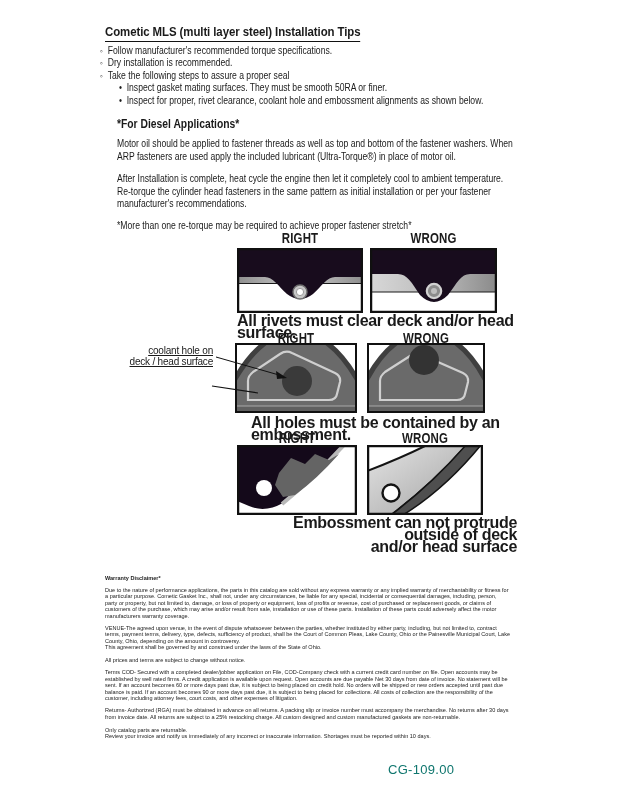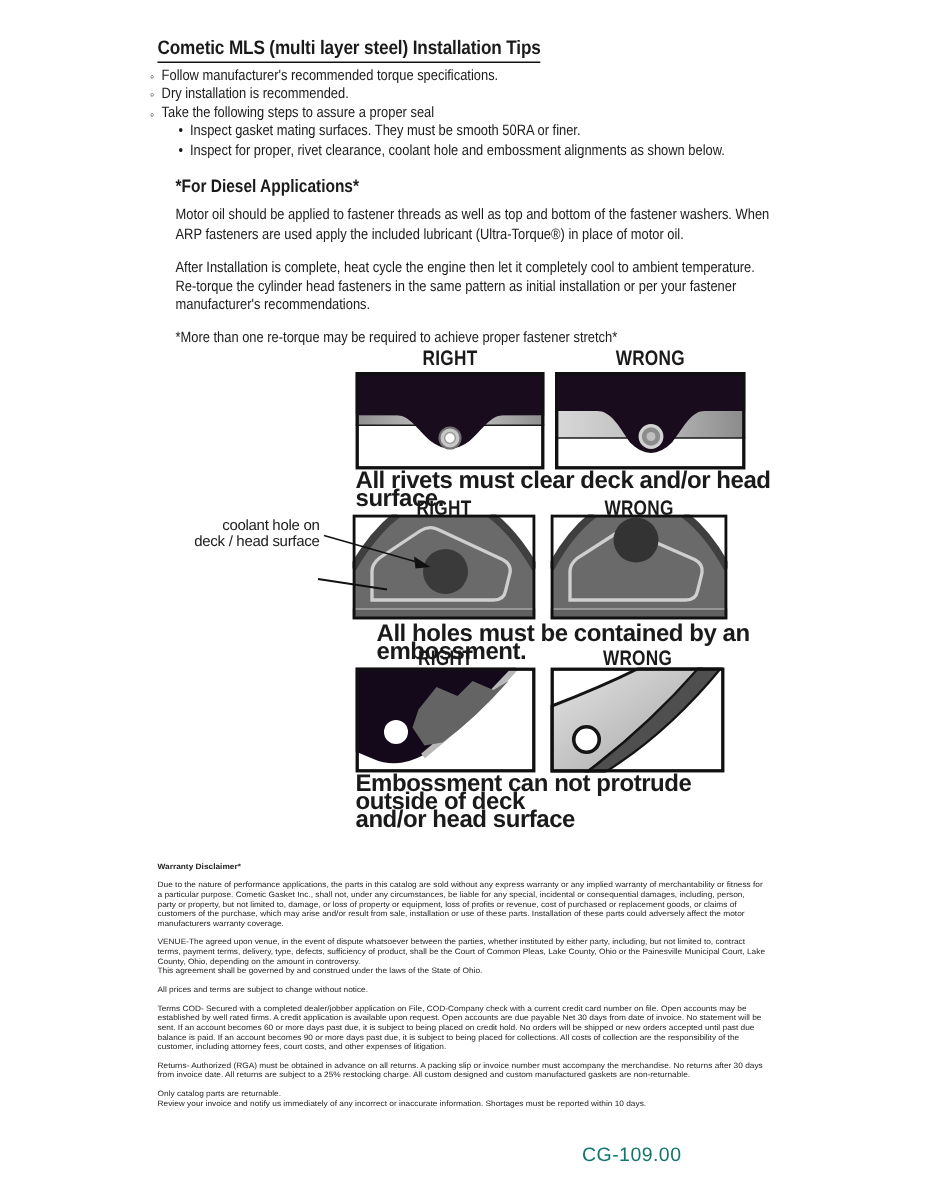--- a/index.html
+++ b/index.html
@@ -25,21 +25,21 @@
   .pair{position:absolute;left:0;width:618px;}
   #pair1{top:230px;height:100px;}
   #pair2{top:330px;height:100px;}
   #pair3{top:430px;height:118px;}
   .dlabel{position:absolute;top:0;font-size:14px;font-weight:bold;text-align:center;
           transform:scaleX(0.82);letter-spacing:0.2px;}
   .dbox{position:absolute;display:block;}
   .caption{position:absolute;font-size:16px;font-weight:bold;letter-spacing:-0.3px;
            white-space:pre-line;line-height:12px;}
 
-  .annot{position:absolute;font-size:10px;line-height:11px;text-align:right;letter-spacing:-0.2px;}
+  .annot{position:absolute;font-size:10px;line-height:11px;text-align:right;letter-spacing:-0.2px;text-decoration:underline;}
   .leader-overlay{position:absolute;left:0;top:0;pointer-events:none;}
 
   .legal{position:absolute;left:105px;top:575px;width:730px;
          transform:scale(0.555,0.52);transform-origin:0 0;
          font-size:10px;line-height:12.2px;color:#222;}
   .legal-heading{margin:0 0 12px 0;font-size:10px;font-weight:bold;}
   .legal p{margin:0 0 12px 0;white-space:pre-line;}
 
   .footer-code{position:absolute;left:388px;top:762px;font-size:13px;color:#0f766e;letter-spacing:0.3px;}
 </style>
@@ -185,21 +185,21 @@
             <stop offset="1" stop-color="#a3a3a3"></stop>
         </linearGradient>
       </defs>
       <rect width="116" height="70" fill="#ffffff"></rect>
       <path d="M0,26 Q34,13 60,0 L100,0 Q64,40 24,70 L0,70 Z" fill="url(#g3)" stroke="#141414" stroke-width="2"></path>
       <path d="M99,0 L114,0 Q78,44 36,70 L24,70 Q64,40 99,0 Z" fill="#4f4f4f" stroke="#141414" stroke-width="1.5"></path>
       <circle cx="24" cy="48" r="8.5" fill="#ffffff" stroke="#141414" stroke-width="2.4"></circle>
       <rect x="1" y="1" width="114" height="68" fill="none" stroke="#101010" stroke-width="2.5"></rect>
     </svg>
 
-    <div class="caption" style="left:237px;top:87px;width:280px;">Embossment can not protrude outside of deck
+    <div class="caption" style="left:237px;top:87px;width:280px;text-align:right;">Embossment can not protrude outside of deck
 and/or head surface</div>
   </div>
 
   <div class="legal">
     <h3 class="legal-heading">Warranty Disclaimer*</h3>
     <p>Due to the nature of performance applications, the parts in this catalog are sold without any express warranty or any implied warranty of merchantability or fitness for a particular purpose.  Cometic Gasket Inc., shall not, under any circumstances, be liable for any special, incidental or consequential damages, including, person, party or property, but not limited to, damage, or loss of property or equipment, loss of profits or revenue, cost of purchased or replacement goods, or claims of customers of the purchase, which may arise and/or result from sale, installation or use of these parts.  Installation of these parts could adversely affect the motor manufacturers warranty coverage.</p>
     <p>VENUE-The agreed upon venue, in the event of dispute whatsoever between the parties, whether instituted by either party, including, but not limited to, contract terms, payment terms, delivery, type, defects, sufficiency of product, shall be the Court of Common Pleas, Lake County, Ohio or the Painesville Municipal Court, Lake County, Ohio, depending on the amount in controversy.
 This agreement shall be governed by and construed under the laws of the State of Ohio.</p>
     <p>All prices and terms are subject to change without notice.</p>
     <p>Terms COD- Secured with a completed dealer/jobber application on File, COD-Company check with a current credit card number on file.  Open accounts may be established by well rated firms.  A credit application is available upon request.  Open accounts are due payable Net 30 days from date of invoice.  No statement will be sent.  If an account becomes 60 or more days past due, it is subject to being placed on credit hold.  No orders will be shipped or new orders accepted until past due balance is paid.  If an account becomes 90 or more days past due, it is subject to being placed for collections.  All costs of collection are the responsibility of the customer, including attorney fees, court costs, and other expenses of litigation.</p>

